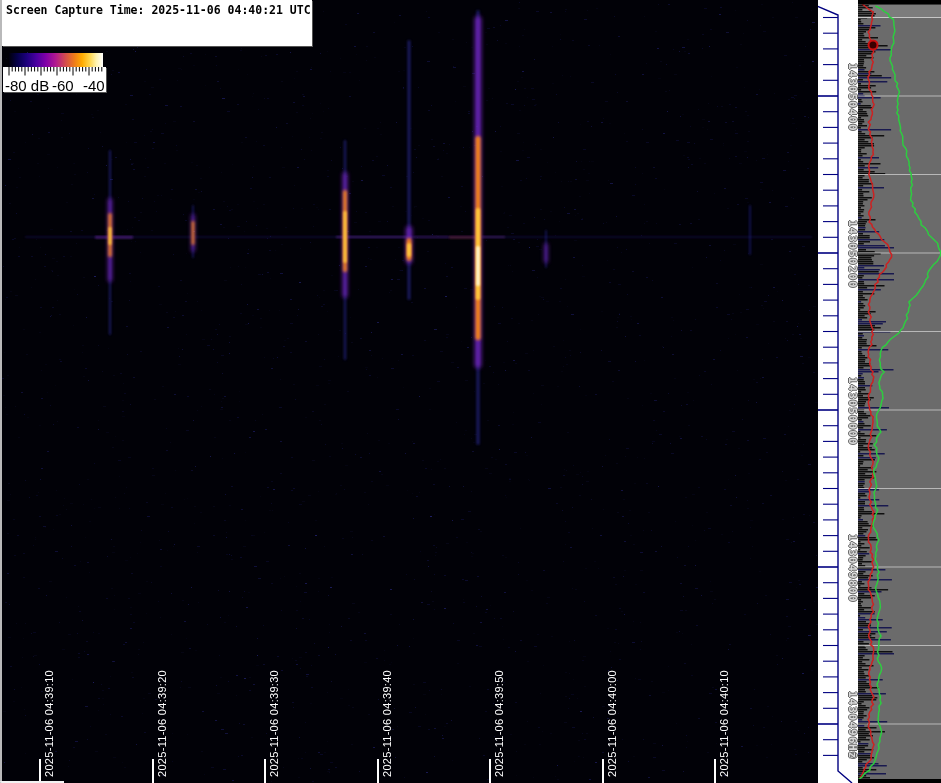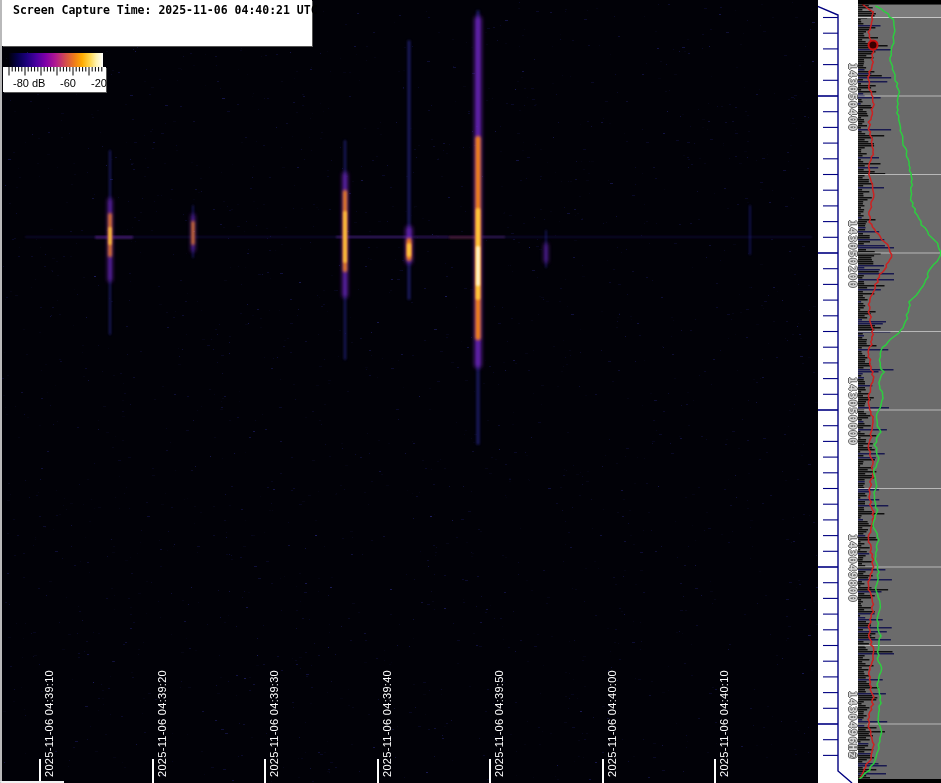--- a/index.html
+++ b/index.html
@@ -27,35 +27,35 @@
   .time-label{position:absolute;}
   .time-label .tickmark{position:absolute;left:-3px;top:-24px;width:2px;height:24px;background:#ffffff;}
   .time-label .tl-text{
     position:absolute;left:1px;top:-6px;transform:rotate(-90deg);transform-origin:top left;
     color:#ffffff;font-size:11px;letter-spacing:.3px;white-space:nowrap;
     font-family:"Liberation Sans",sans-serif;
   }
   
   .info-box{
     position:absolute;left:2px;top:0;width:310px;height:46px;background:#ffffff;
-    box-shadow:1px 1px 0 #555;padding:3px 0 0 11px;box-sizing:border-box;
+    box-shadow:1px 1px 0 #555;padding:3px 0 0 4px;box-sizing:border-box;
     font-family:"DejaVu Sans Mono","Liberation Mono",monospace;
     font-size:11.5px;font-weight:bold;color:#000;line-height:14px;white-space:nowrap;
   }
   
   .colorbar{position:absolute;left:3px;top:53px;width:103px;}
   .cb-gradient{
     position:absolute;left:5px;top:0;width:95px;height:14px;
     background:linear-gradient(to right,
       #000004 0%, #05004a 10%, #1e007e 20%, #4b00a0 30%, #8100a8 40%,
       #b01890 50%, #d24a50 60%, #ee7d18 70%, #ffab00 78%, #ffd54a 86%,
       #fff3b0 93%, #ffffff 100%);
   }
   .cb-white{position:absolute;left:0;top:14px;width:103px;height:25px;background:#ffffff;box-shadow:1px 1px 0 #555;}
-  .cb-labels{position:absolute;left:0;top:24px;width:103px;height:14px;color:#000;font-size:11px;margin-left:8px;}
+  .cb-labels{position:absolute;left:0;top:24px;width:103px;height:14px;color:#000;font-size:15px;}
   .cb-l0{position:absolute;left:2px;top:0;}
   .cb-l1{position:absolute;left:35px;top:0;padding-left:14px;}
   .cb-l2{position:absolute;left:80px;top:0;}
   #ruler-svg{position:absolute;left:0;top:14px;}
 </style>
 </head>
 <body>
 
 <div id="root">
 
@@ -2647,19 +2647,19 @@
         <line x1="82.80000000000004" y1="0" x2="82.80000000000004" y2="4.5" stroke="#000" stroke-width="1"></line>
         <line x1="86.00000000000004" y1="0" x2="86.00000000000004" y2="8.5" stroke="#000" stroke-width="1"></line>
         <line x1="89.20000000000005" y1="0" x2="89.20000000000005" y2="4.5" stroke="#000" stroke-width="1"></line>
         <line x1="92.40000000000005" y1="0" x2="92.40000000000005" y2="4.5" stroke="#000" stroke-width="1"></line>
         <line x1="95.60000000000005" y1="0" x2="95.60000000000005" y2="4.5" stroke="#000" stroke-width="1"></line>
         <line x1="98.80000000000005" y1="0" x2="98.80000000000005" y2="4.5" stroke="#000" stroke-width="1"></line>
       </svg>
     <div class="cb-labels">
       <span class="cb-l0">-80 dB</span>
       <span class="cb-l1">-60</span>
-      <span class="cb-l2">-20</span>
+      <span class="cb-l2">-40</span>
     </div>
   </div>
 
   <div class="edge-left"></div>
   <div class="edge-bottom-left"></div>
 </div>
 
 </body></html>

